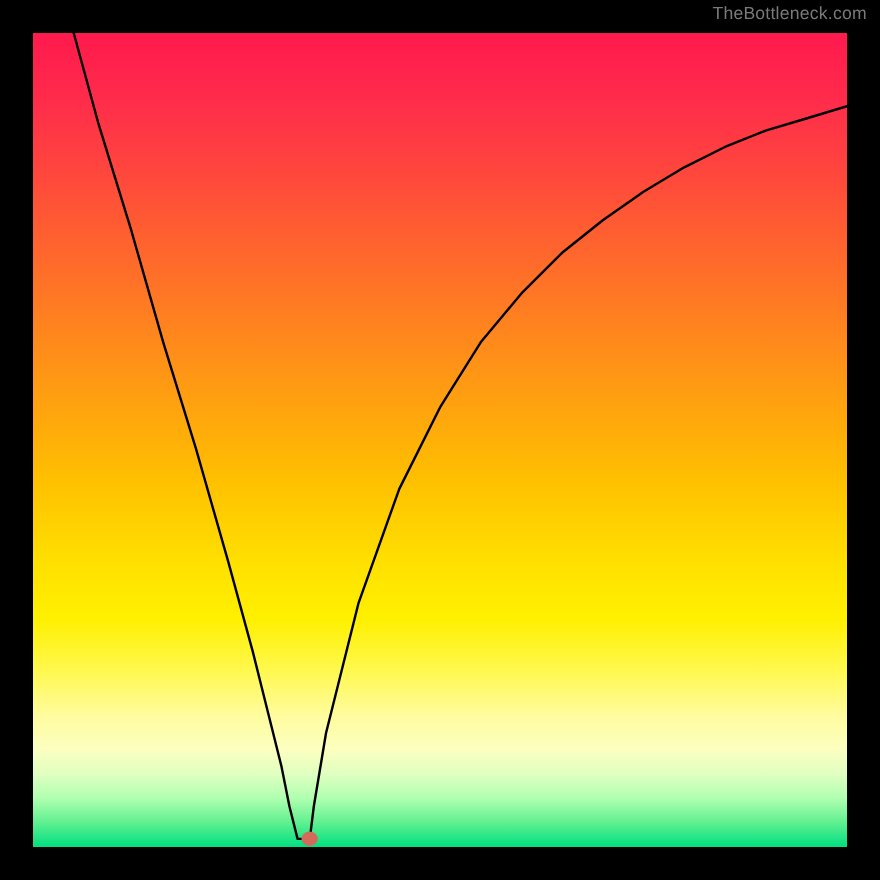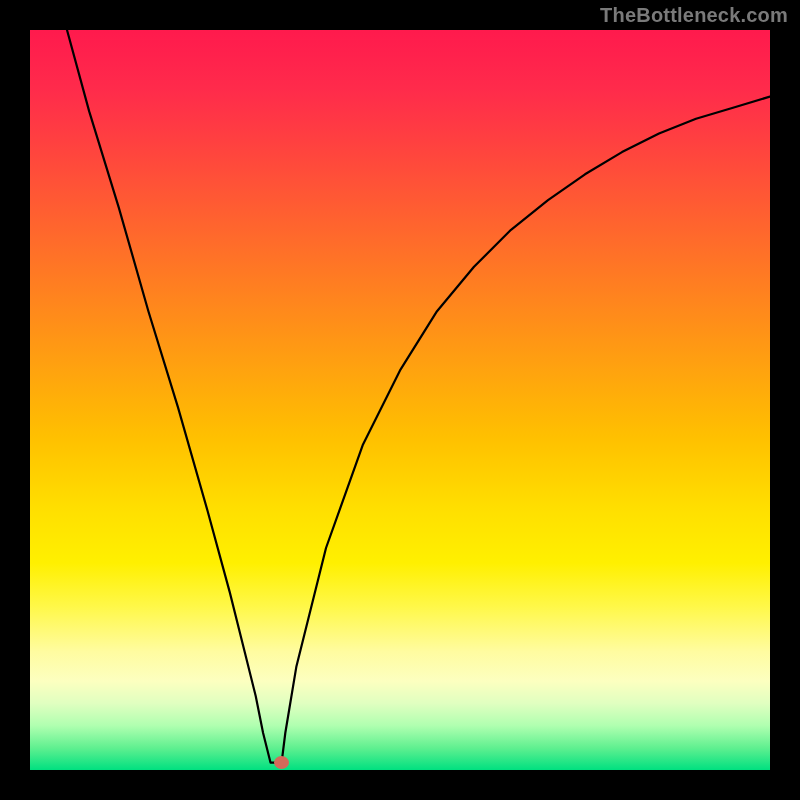--- a/index.html
+++ b/index.html
@@ -42,22 +42,22 @@
       #b0ffb0 94%,
       #60f090 97%,
       #00e080 100%
     );
   }
   .attribution {
     position: absolute;
     top: 4px;
     right: 12px;
     color: #7a7a7a;
-    font-size: 20px;
-    font-weight: 700;
+    font-size: 16px;
+    font-weight: 400;
     letter-spacing: 0.2px;
   }
   svg.curve {
     position: absolute;
     top: 0;
     left: 0;
     width: 740px;
     height: 740px;
   }
   .marker {

